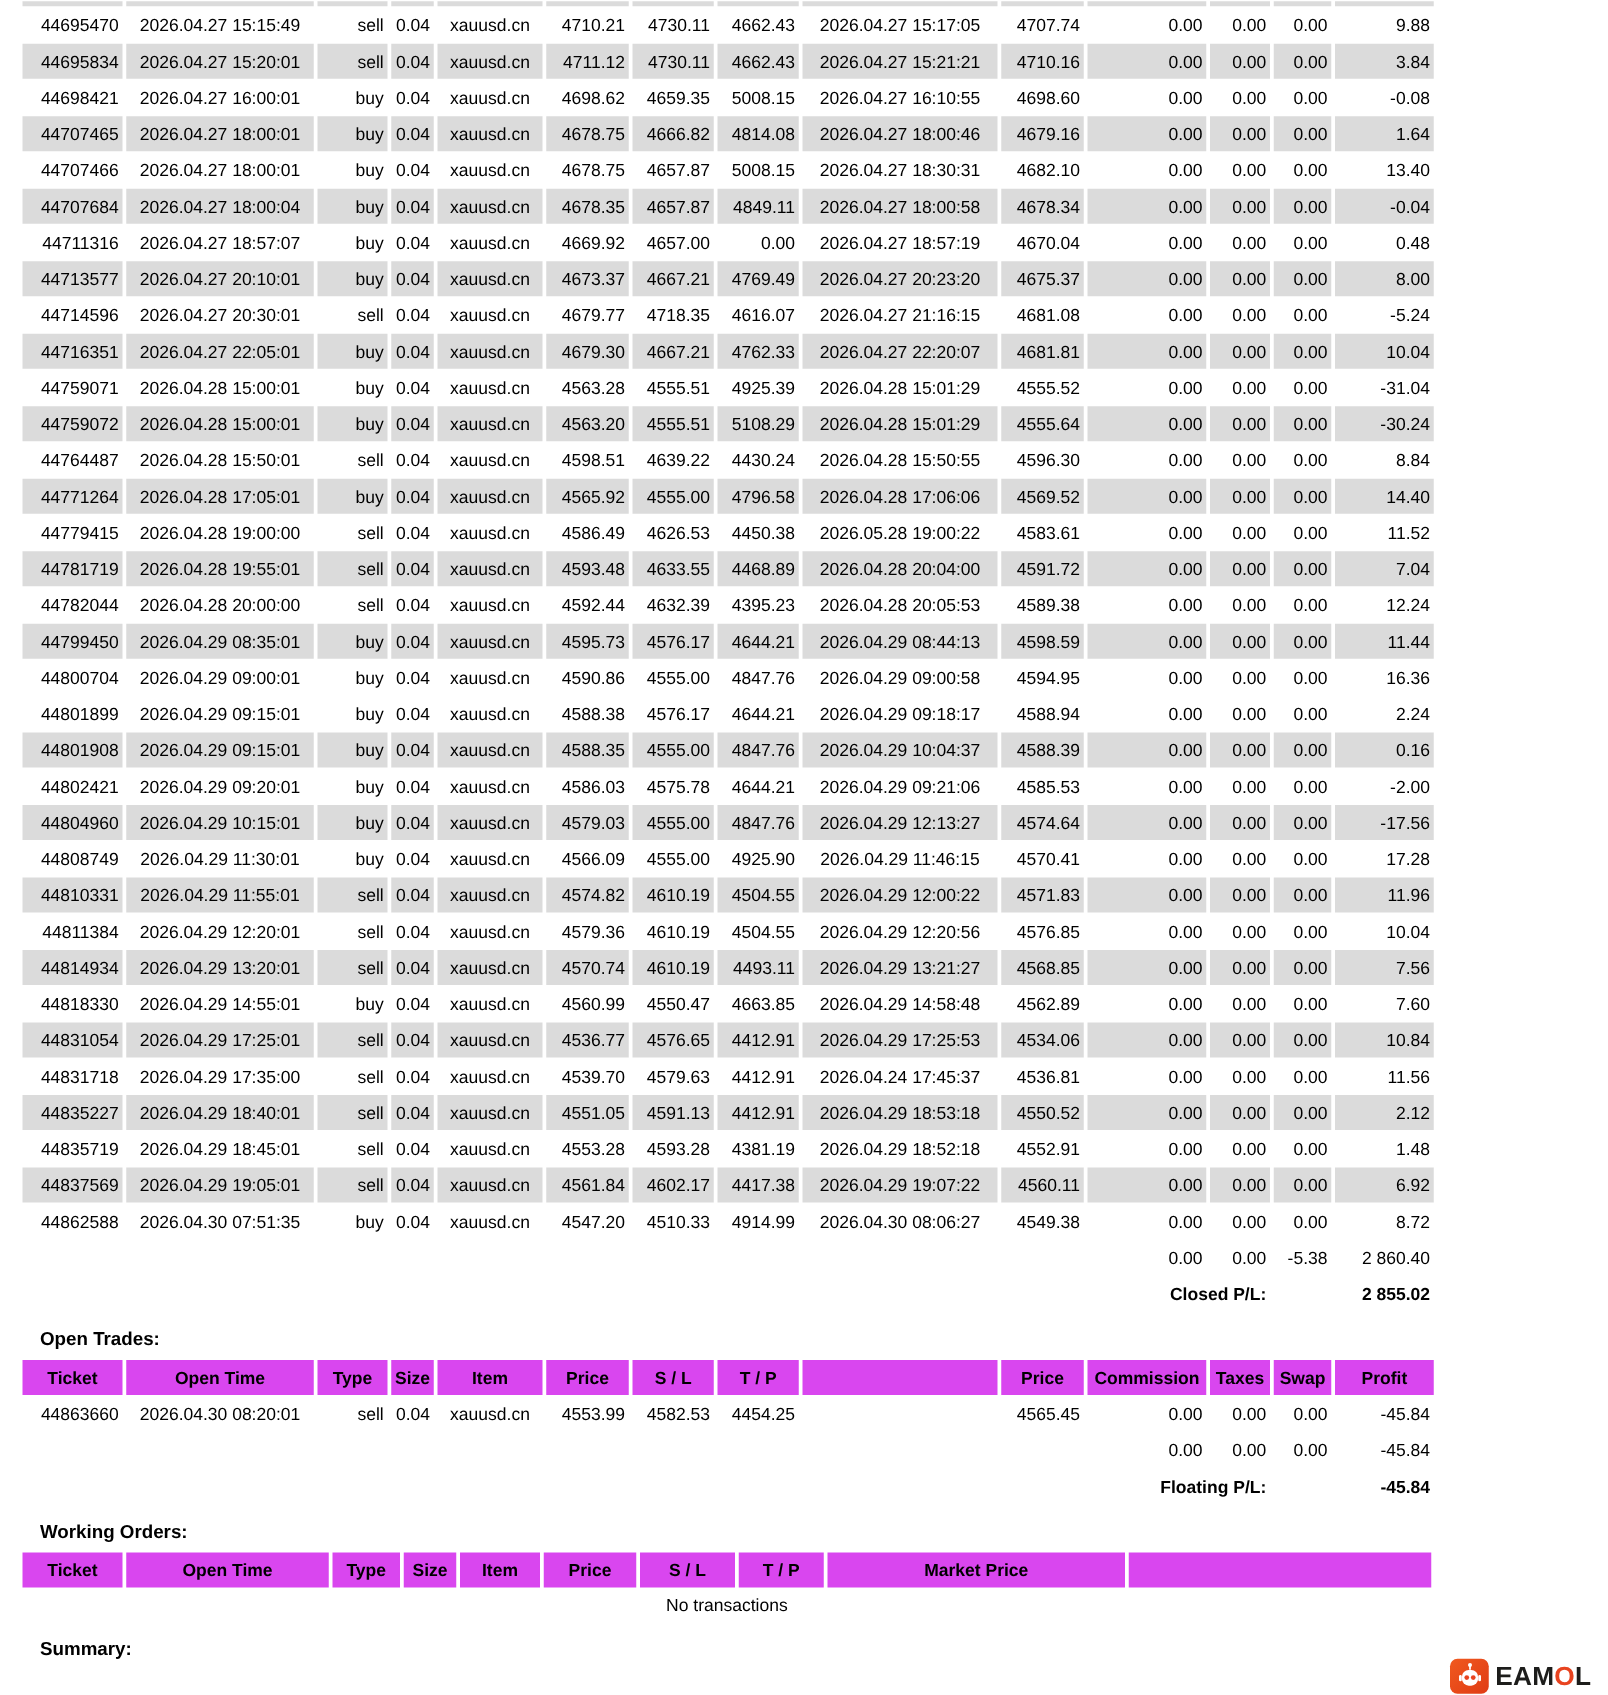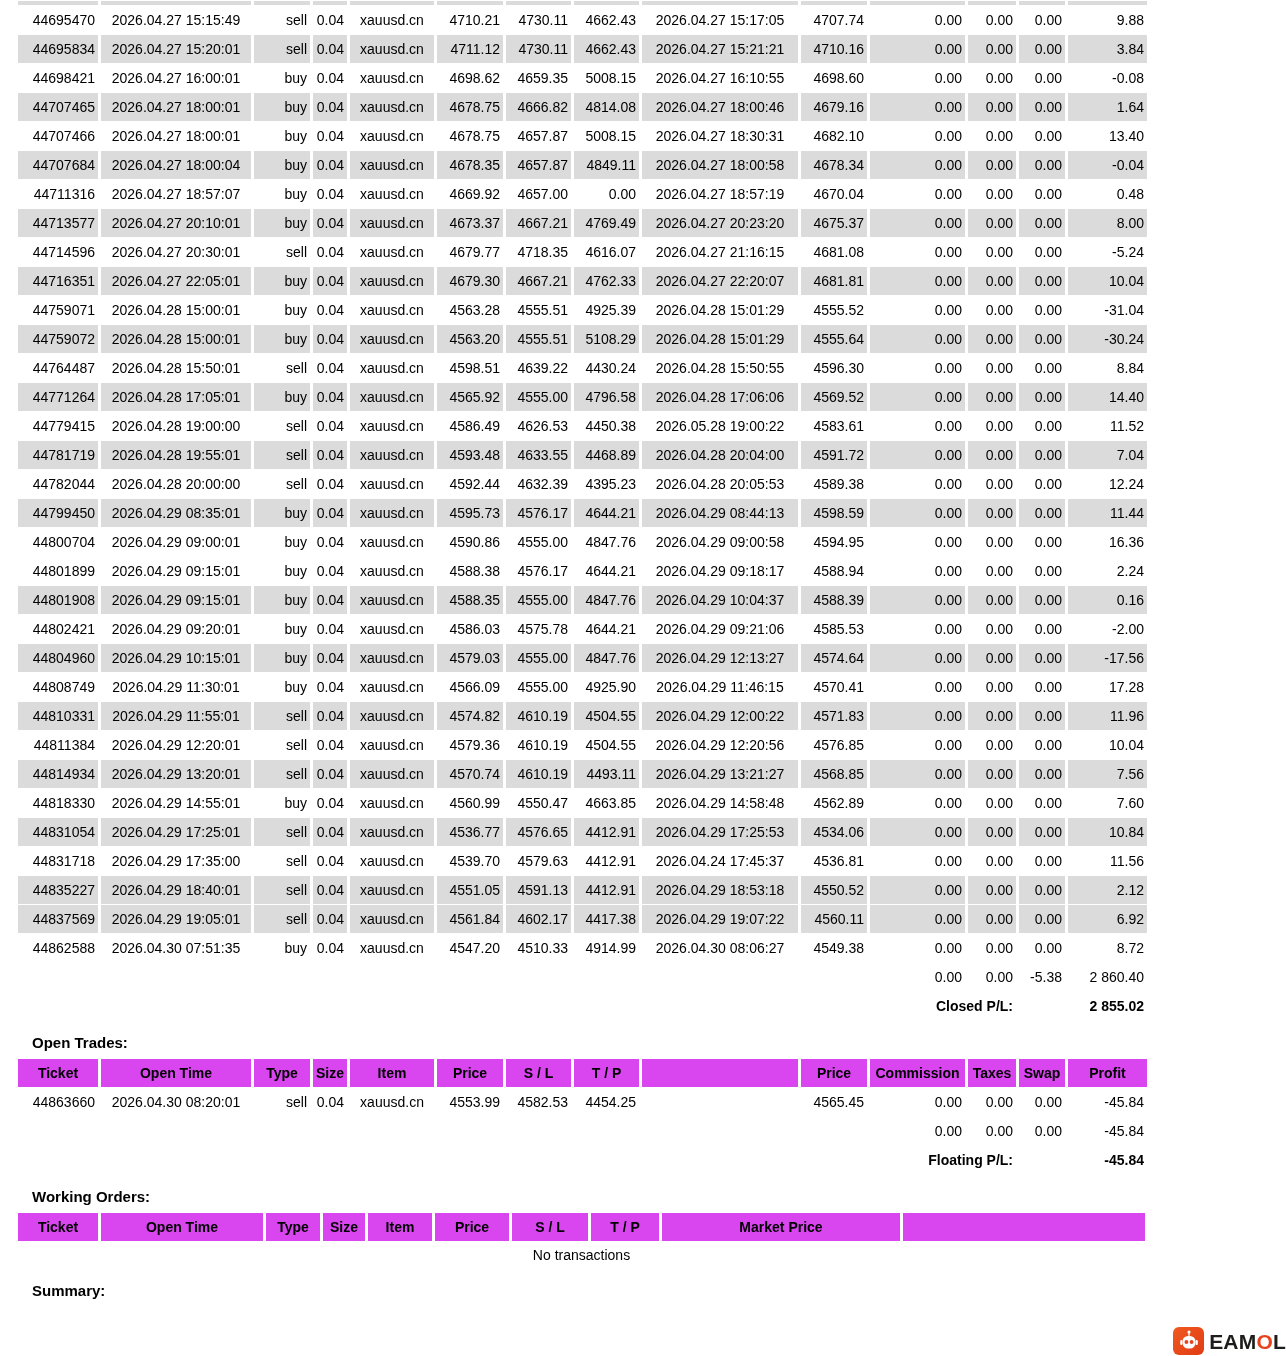--- a/index.html
+++ b/index.html
@@ -18,21 +18,21 @@
   tr.zebra td{background:#dbdbdb;}
   tr.clipped td{height:4px;background:#dbdbdb;padding:0;}
   td.r{text-align:right;}
   td.c{text-align:center;}
   .bold{font-weight:bold;}
   .section-heading{
     font-weight:bold;font-size:15px;margin:13px 0 7px 17px;
   }
   .notrans{text-align:center;height:26px;}
   .logo{
-    position:absolute;right:0;top:1326px;height:30px;
+    position:absolute;right:13px;top:1326px;height:30px;
     display:flex;align-items:center;gap:5px;
   }
   .logo-badge{
     width:31px;height:28px;border-radius:6px;
     background:linear-gradient(135deg,#f0591f 0%,#e03c15 100%);
     display:flex;align-items:center;justify-content:center;flex:0 0 auto;
   }
   .logo-text{font-weight:bold;font-size:21px;letter-spacing:0.2px;color:#1d1d1b;line-height:1;}
   .logo-o{color:#e8431f;}
 </style>
@@ -563,20 +563,36 @@
           <td class="c">xauusd.cn</td>
           <td class="r">4551.05</td>
           <td class="r">4591.13</td>
           <td class="r">4412.91</td>
           <td class="c">2026.04.29 18:53:18</td>
           <td class="r">4550.52</td>
           <td class="r">0.00</td>
           <td class="r">0.00</td>
           <td class="r">0.00</td>
           <td class="r">2.12</td>
+        </tr>
+        <tr>
+          <td class="r">44835719</td>
+          <td class="c">2026.04.29 18:45:01</td>
+          <td class="r">sell</td>
+          <td class="r">0.04</td>
+          <td class="c">xauusd.cn</td>
+          <td class="r">4553.28</td>
+          <td class="r">4593.28</td>
+          <td class="r">4381.19</td>
+          <td class="c">2026.04.29 18:52:18</td>
+          <td class="r">4552.91</td>
+          <td class="r">0.00</td>
+          <td class="r">0.00</td>
+          <td class="r">0.00</td>
+          <td class="r">1.48</td>
         </tr>
         <tr class="zebra">
           <td class="r">44837569</td>
           <td class="c">2026.04.29 19:05:01</td>
           <td class="r">sell</td>
           <td class="r">0.04</td>
           <td class="c">xauusd.cn</td>
           <td class="r">4561.84</td>
           <td class="r">4602.17</td>
           <td class="r">4417.38</td>

